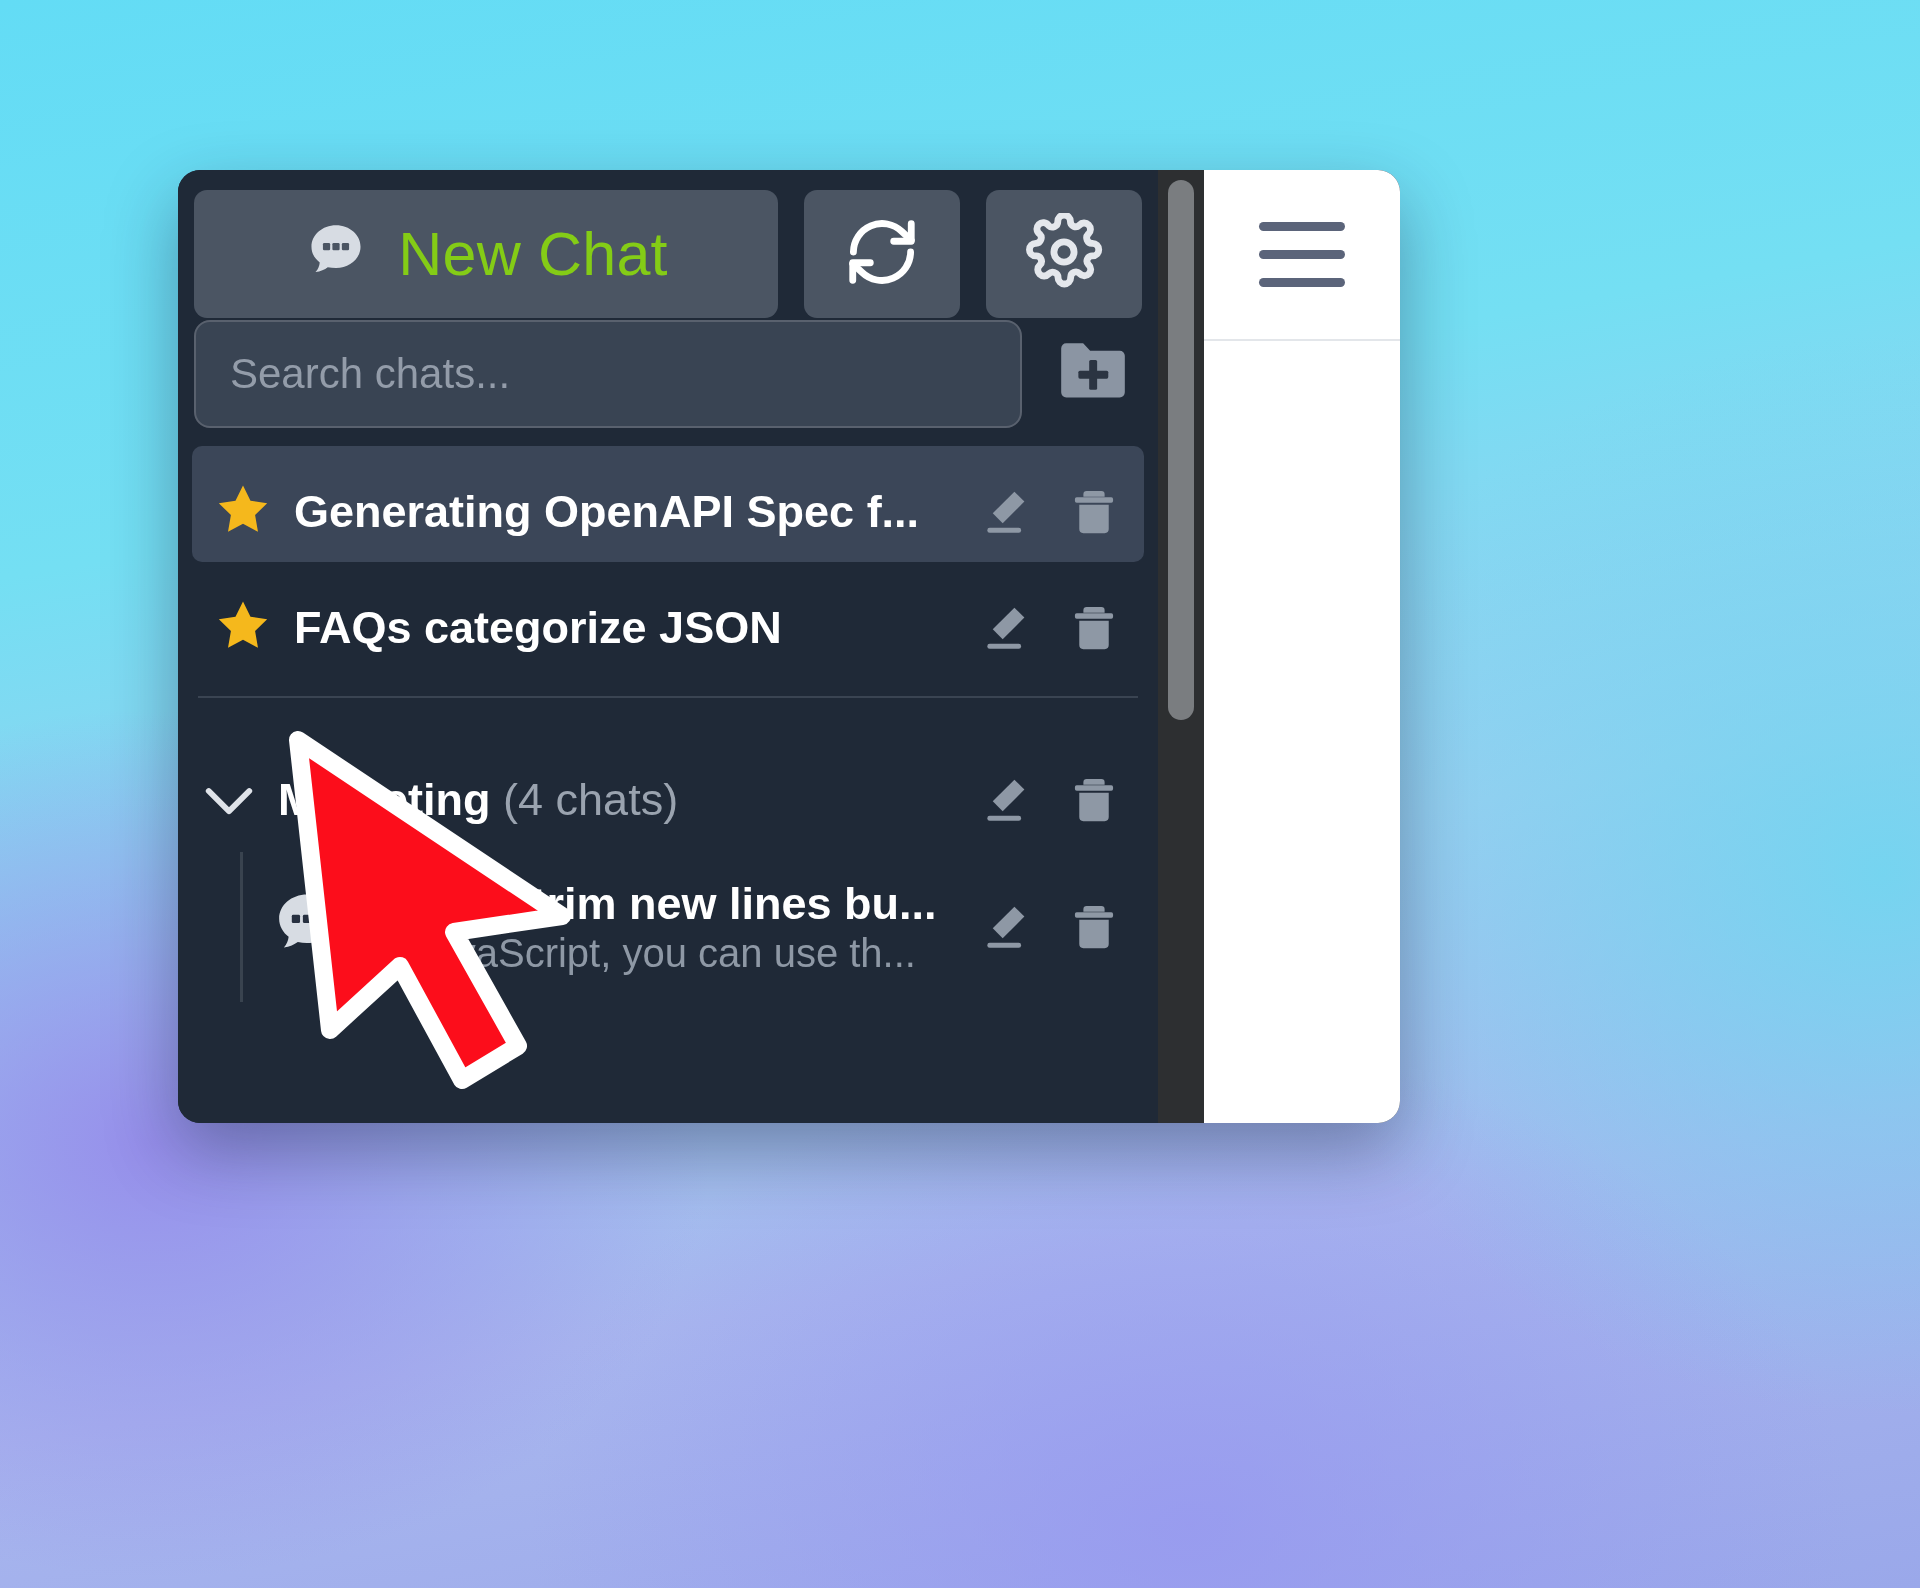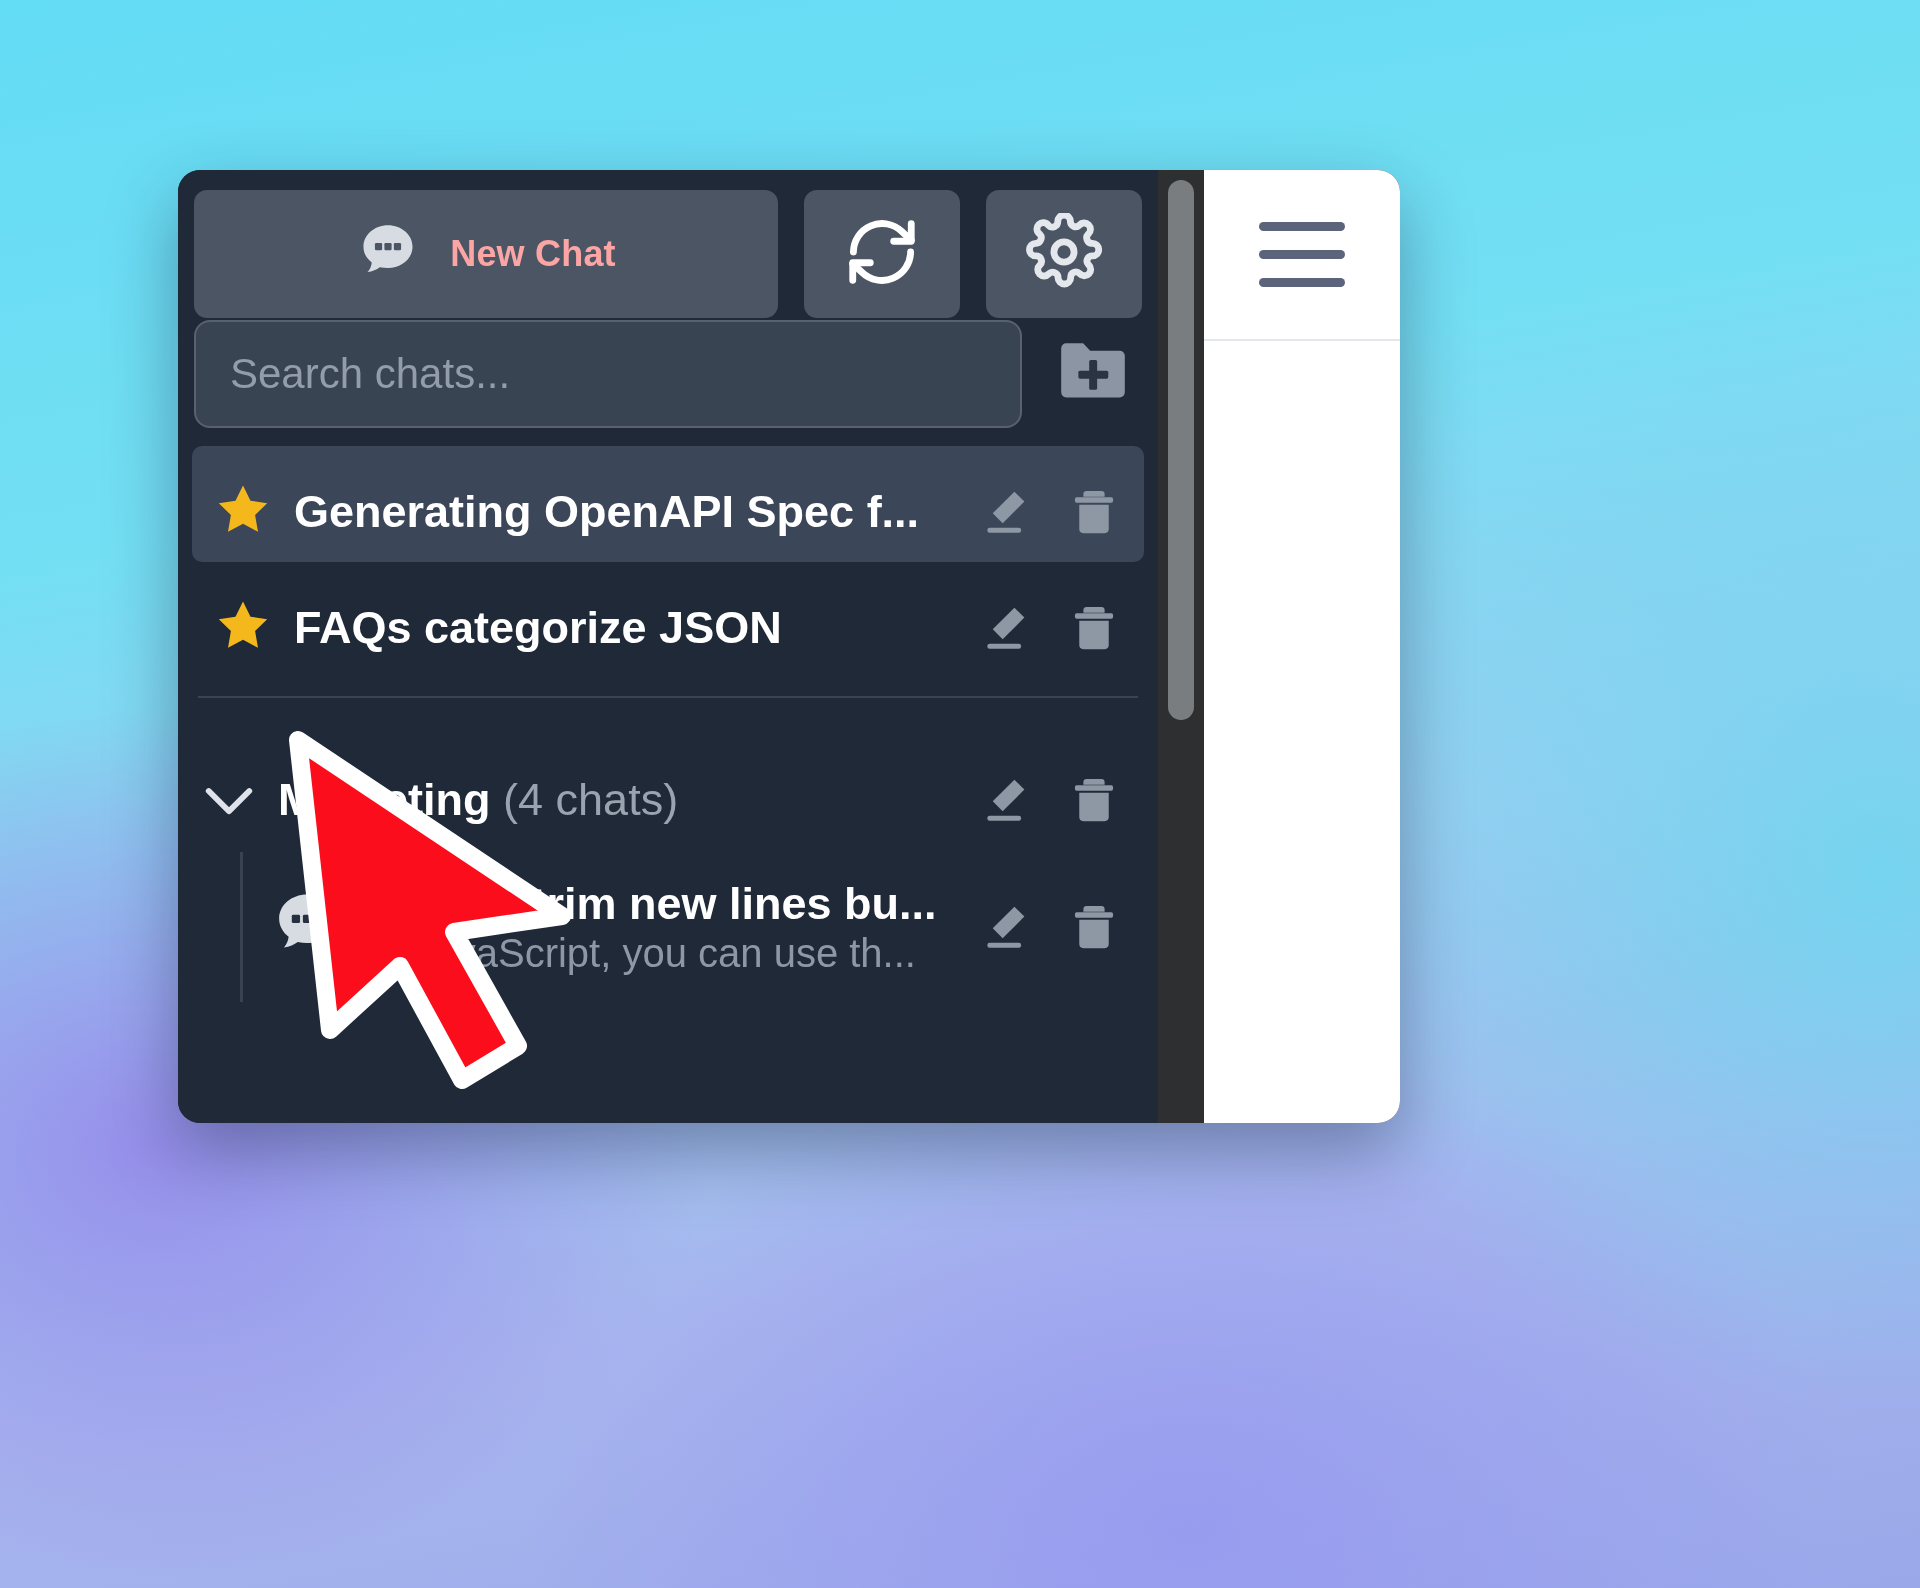--- a/index.html
+++ b/index.html
@@ -62,23 +62,23 @@
     flex: 1;
     background: #4b5563;
     border-radius: 13px;
     display: flex;
     align-items: center;
     justify-content: center;
     gap: 30px;
     cursor: pointer;
   }
   .new-chat-label {
-    color: #fca5a5;
-    font-size: 36px;
-    font-weight: bold;
+    color: #84cc16;
+    font-size: 61px;
+    font-weight: normal;
     letter-spacing: 0.2px;
   }
 
   .icon-btn {
     width: 156px;
     background: #4b5563;
     border-radius: 13px;
     display: flex;
     align-items: center;
     justify-content: center;

